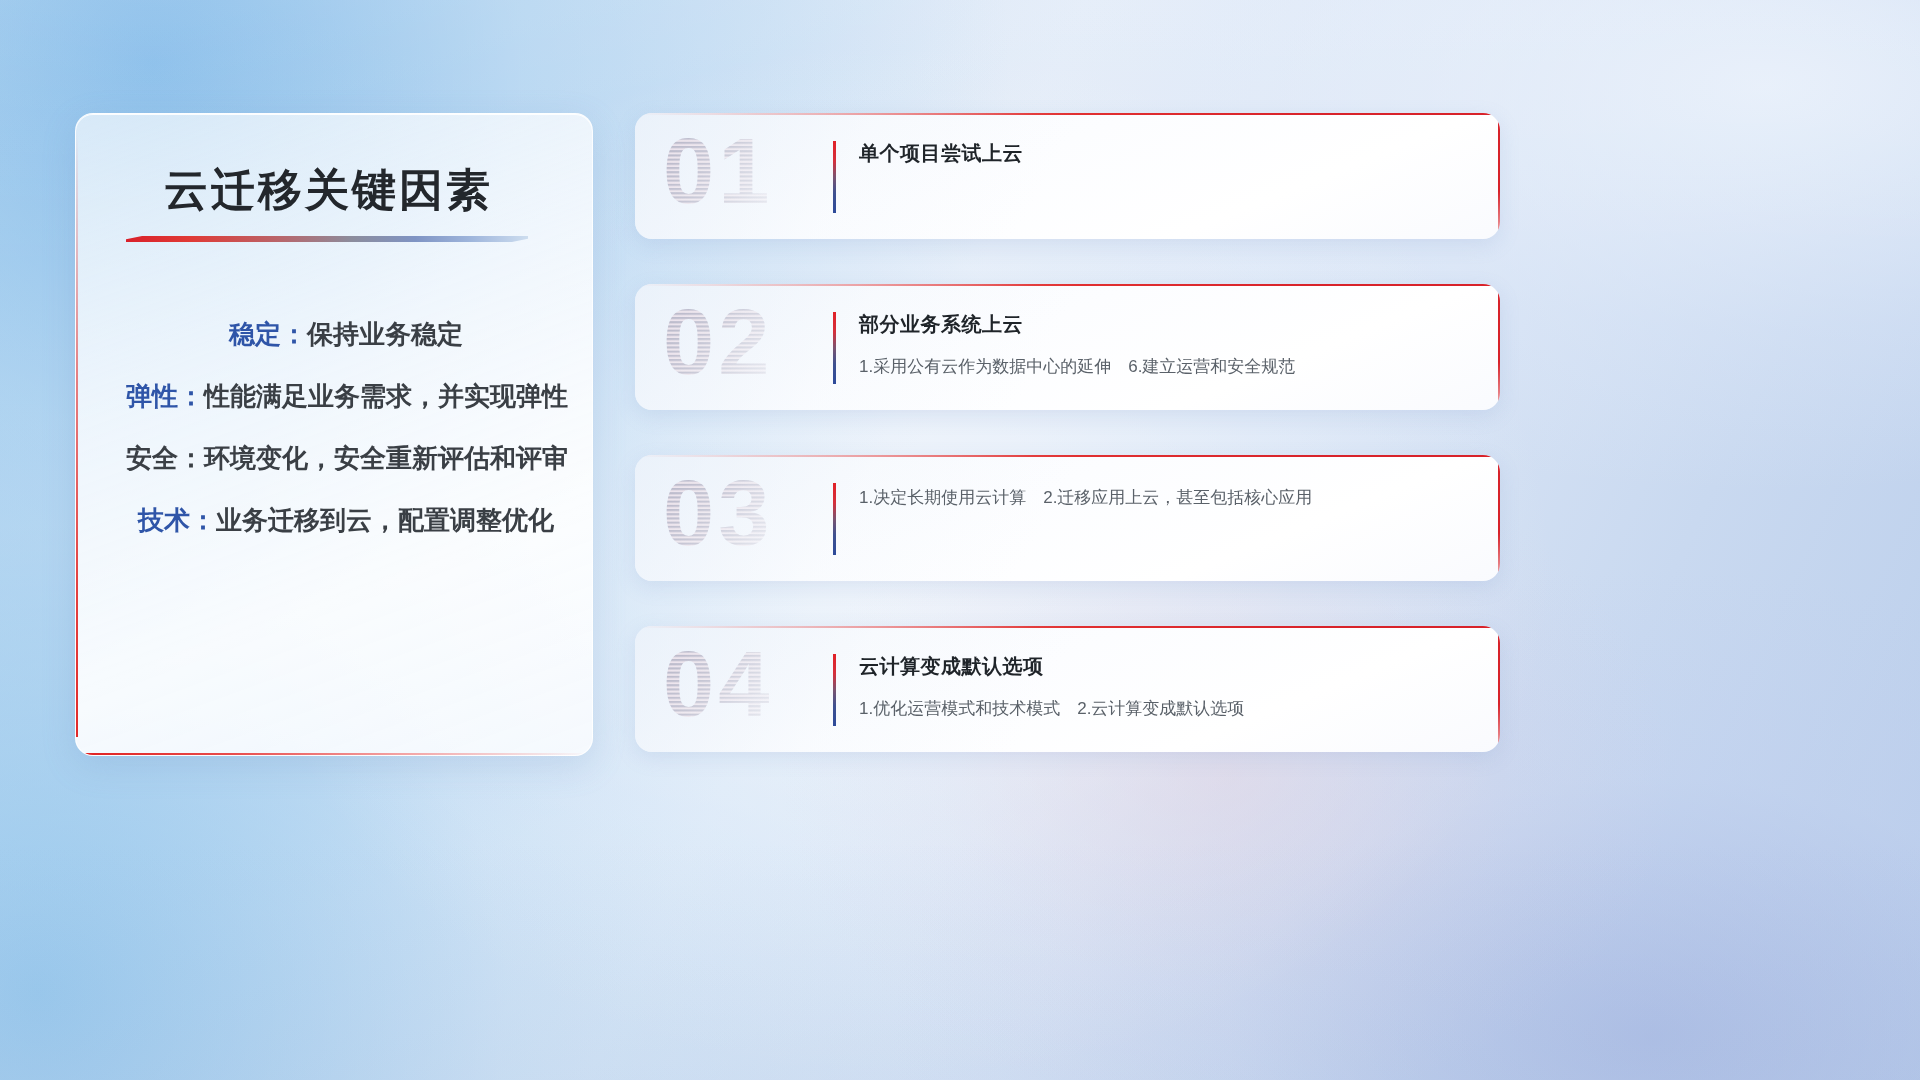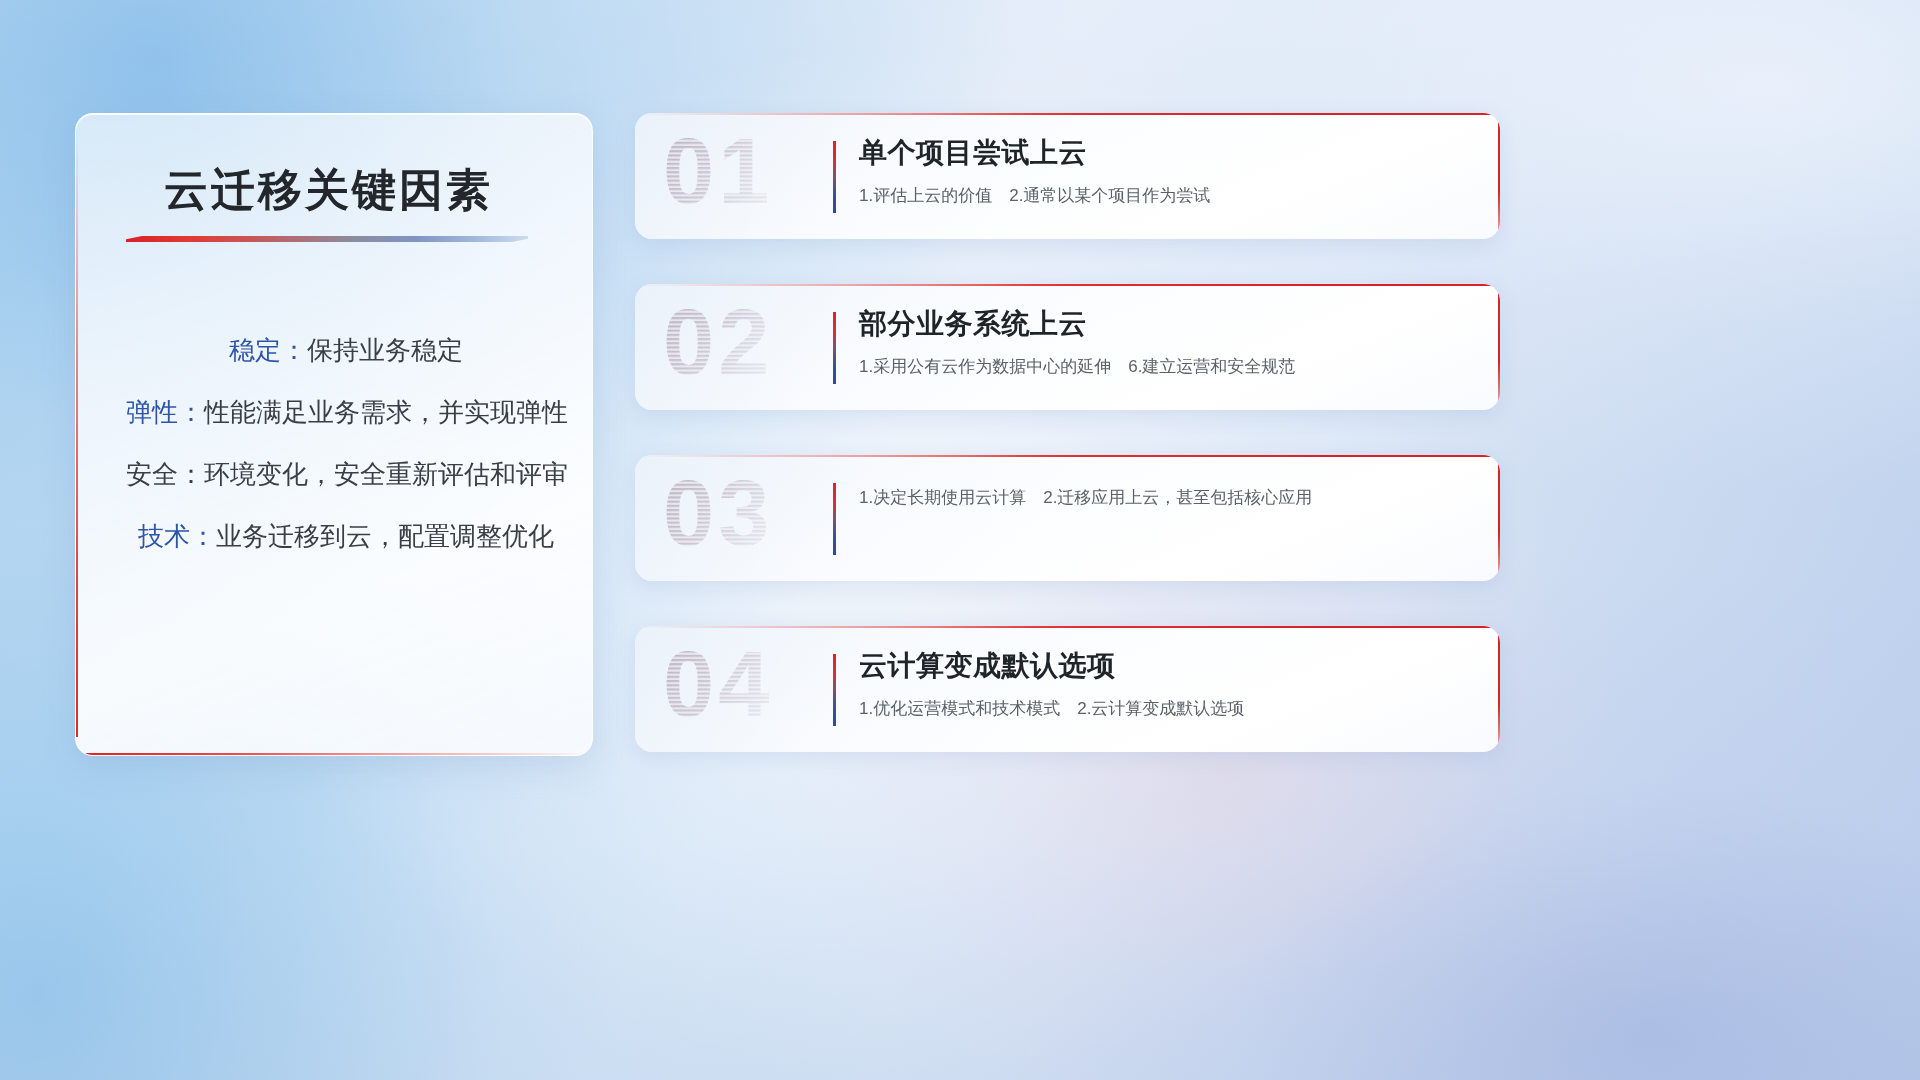--- a/index.html
+++ b/index.html
@@ -69,21 +69,21 @@
     font-size:44px; font-weight:bold; letter-spacing:3px;
     color:#23272c; white-space:nowrap;
   }
   #panel-rule {
     position:absolute; left:50px; top:122px;
     width:402px; height:6px;
     background:linear-gradient(90deg,#d9212a 0%,#e03a36 16%,#b9656a 38%,#8c8c9c 56%,#7f94c4 72%,#9fb6dc 86%,#cdddef 100%);
     clip-path:polygon(0 55%, 4% 0, 100% 0, 100% 45%, 96% 100%, 0 100%);
   }
   #factor-list {
-    position:absolute; left:50px; top:205px; right:26px;
+    position:absolute; left:50px; top:189px; right:26px;font-weight:bold;
   }
   .factor-row {
     font-size:26px; line-height:62px; color:#3a3f45; white-space:nowrap;
   }
   .factor-key { color:#2f55a8; }
   .factor-key.plain { color:#3a3f45; }
   .factor-val { color:#3a3f45; }
 
   
   #cards { position:absolute; left:635px; top:113px; width:865px; }
@@ -119,21 +119,21 @@
   .step-num svg { display:block; width:100%; height:100%; }
 
   .accent-bar {
     position:absolute; left:198px; top:28px;
     width:3px; height:72px;
     background:linear-gradient(180deg,#e12027 0%,#d4303c 28%,#7a5370 50%,#3f5190 72%,#2d4a9a 100%);
   }
 
   .card-text { position:absolute; left:224px; top:20px; right:26px; }
   .card-title {
-    font-size:28px; font-weight:bold; color:#1f2429;
+    font-size:20px; font-weight:bold; color:#1f2429;
     letter-spacing:.5px; line-height:40px; white-space:nowrap;
   }
   .card-sub {
     margin-top:10px;
     font-size:17px; color:#5a6169; line-height:26px; white-space:nowrap;
   }
 </style>
 </head>
 <body>
 
@@ -182,21 +182,20 @@
             </defs>
             <g mask="url(#fade0)">
               <text x="0" y="78" font-family="&quot;Liberation Sans&quot;,&quot;DejaVu Sans&quot;,sans-serif" font-size="92" font-weight="bold" letter-spacing="4" fill="url(#stripes0)">01</text>
               <text x="0" y="78" font-family="&quot;Liberation Sans&quot;,&quot;DejaVu Sans&quot;,sans-serif" font-size="92" font-weight="bold" letter-spacing="4" fill="#d8222a" opacity="0.10">01</text>
             </g>
           </svg>
         </div>
         <div class="accent-bar"></div>
         <div class="card-text">
           <h2 class="card-title">单个项目尝试上云</h2>
-          <p class="card-sub">1.评估上云的价值　2.通常以某个项目作为尝试</p>
         </div>
       </article>
       <article class="step-card">
         <div class="card-sheen"></div>
         <div class="step-num">
           <svg viewBox="0 0 165 100" preserveAspectRatio="xMinYMid meet">
             <defs>
               <pattern id="stripes1" width="8" height="4.2" patternUnits="userSpaceOnUse">
                 <rect x="0" y="0" width="8" height="2.1" fill="#9fb0c6"></rect>
               </pattern>

